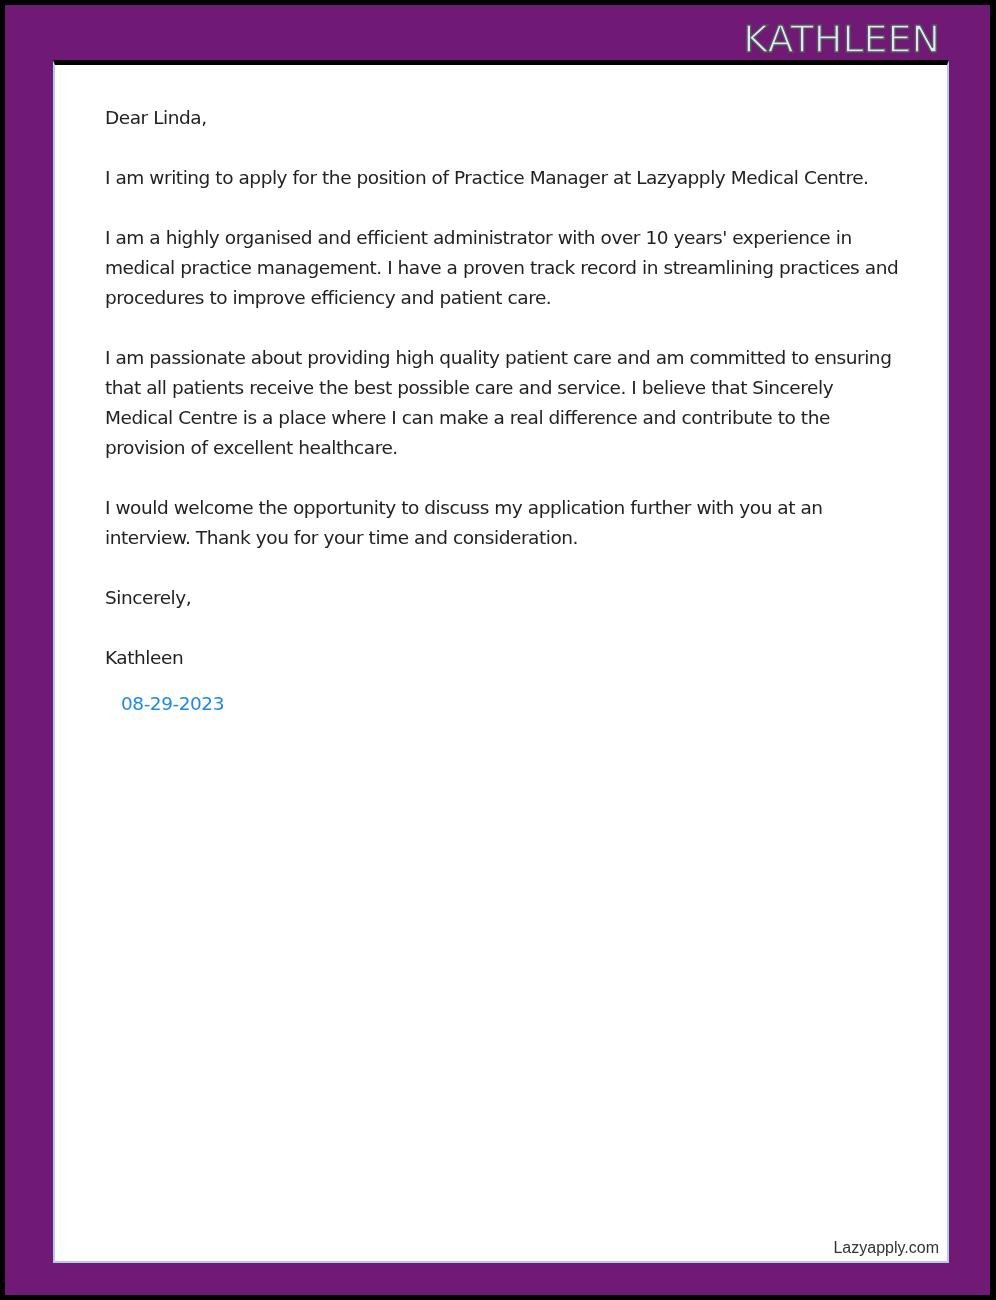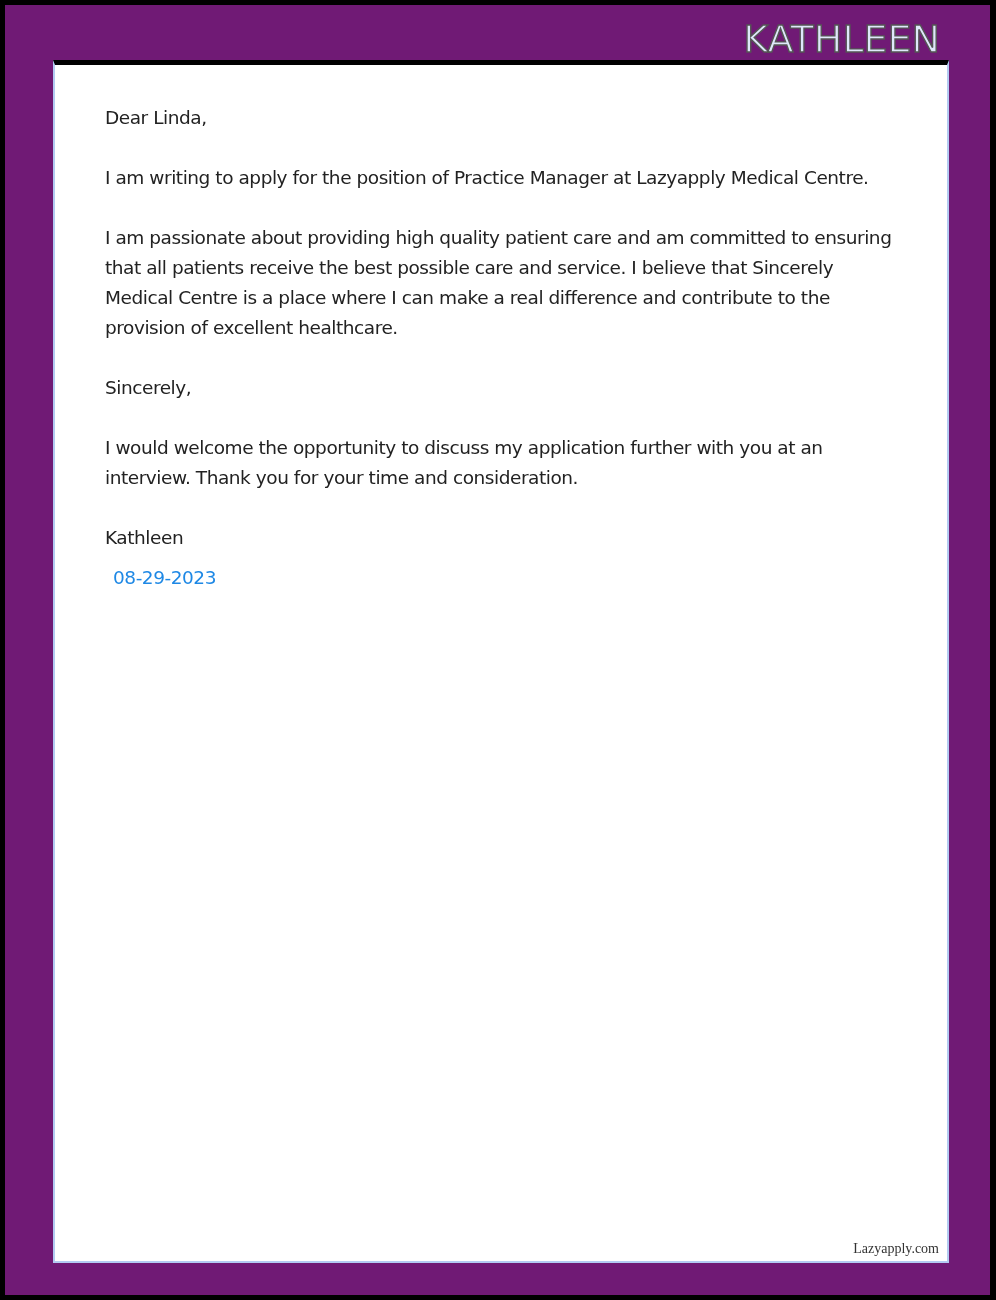--- a/index.html
+++ b/index.html
@@ -59,43 +59,44 @@
       letter-spacing: -0.45px;
     }
     .letter p {
       margin: 0 0 30px 0;
     }
     .letter p.signature-name {
       margin-bottom: 10px;
     }
     .letter p.date {
       color: #1e88e5;
-      margin: 8px;
+      margin: 16px;
     }
     .footer-brand {
       position: absolute;
       right: 8px;
       bottom: 4px;
-      font-family: Liberation Serif, serif;
-      font-size: 14px;
+      font-family: Liberation Sans, sans-serif;
+      font-size: 16px;
       color: #333333;
     }
   </style>
 </head>
 <body>
 
 <div class="frame">
   <h1 class="header-name">KATHLEEN</h1>
 
   <div class="page">
     <div class="letter">
       <p>Dear Linda,</p>
       <p>I am writing to apply for the position of Practice Manager at Lazyapply Medical Centre.</p>
+      <p>I am a highly organised and efficient administrator with over 10 years' experience in medical practice management. I have a proven track record in streamlining practices and procedures to improve efficiency and patient care.</p>
       <p>I am passionate about providing high quality patient care and am committed to ensuring that all patients receive the best possible care and service. I believe that Sincerely Medical Centre is a place where I can make a real difference and contribute to the provision of excellent healthcare.</p>
+      <p>I would welcome the opportunity to discuss my application further with you at an interview. Thank you for your time and consideration.</p>
       <p>Sincerely,</p>
-      <p>I would welcome the opportunity to discuss my application further with you at an interview. Thank you for your time and consideration.</p>
       <p class="signature-name">Kathleen</p>
       <p class="date">08-29-2023</p>
     </div>
 
     <div class="footer-brand">Lazyapply.com</div>
   </div>
 </div>
 
 </body></html>

